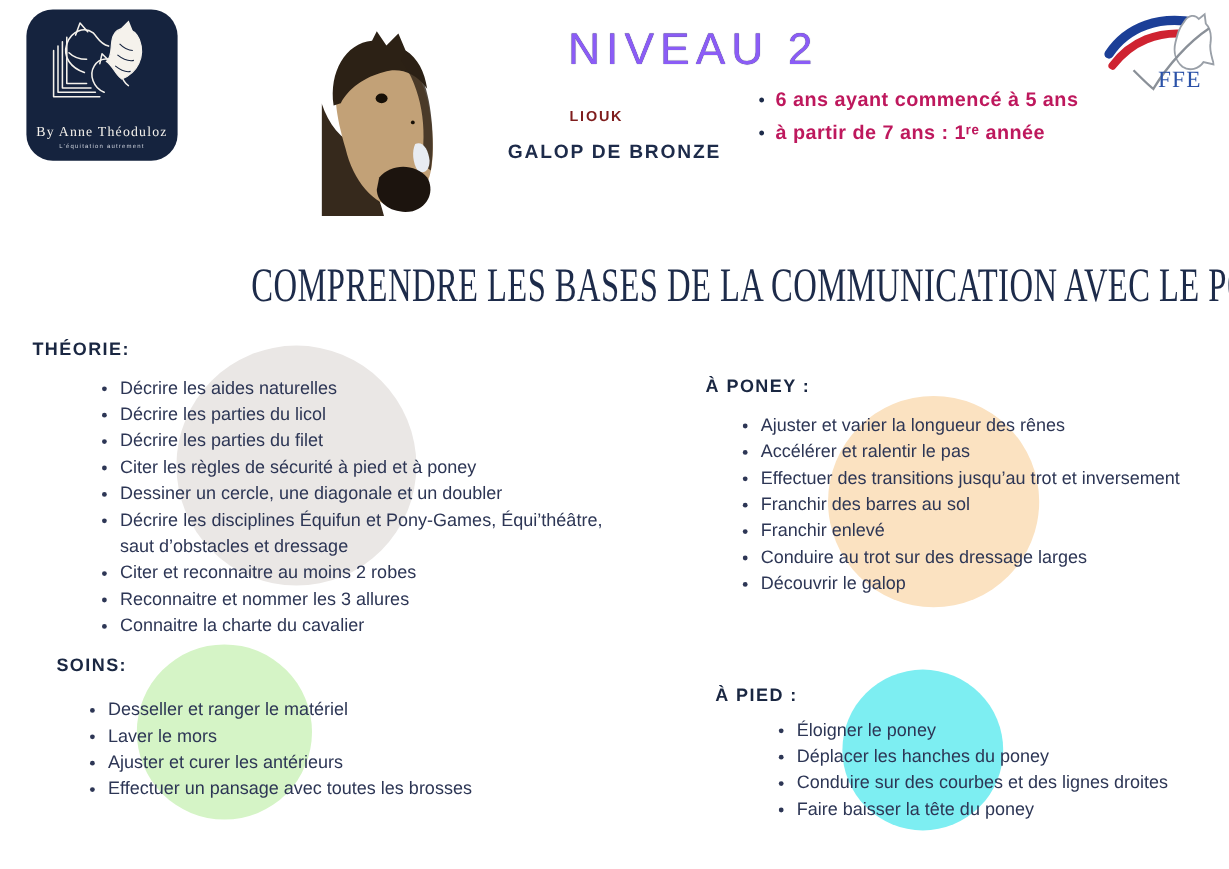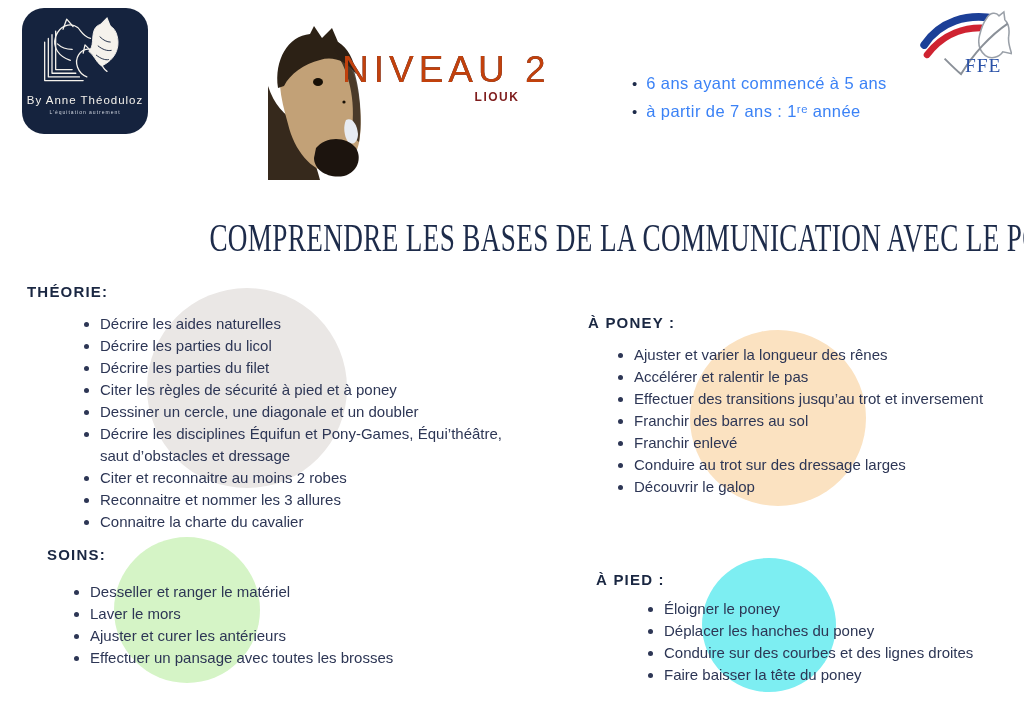--- a/index.html
+++ b/index.html
@@ -10,38 +10,38 @@
   
   .circle{position:absolute;border-radius:50%;z-index:0;}
   .circle-gray {left:147px;top:288px;width:200px;height:200px;background:#eae7e5;}
   .circle-peach{left:690px;top:330px;width:176px;height:176px;background:#fbe2c1;}
   .circle-green{left:114px;top:537px;width:146px;height:146px;background:#d5f4c6;}
   .circle-cyan {left:702px;top:558px;width:134px;height:134px;background:#7deef2;}
   
   .brand{position:absolute;left:22px;top:8px;width:126px;height:126px;background:#15233e;
          border-radius:22px;z-index:2;text-align:center;}
   .brand svg{display:block;margin:8px auto 0;}
-  .brand-name{color:#f5f2ec;font-family:Liberation Sans, sans-serif;
-              font-size:11.5px;letter-spacing:1px;margin-top:2px;}
+  .brand-name{color:#f5f2ec;font-family:Liberation Serif, serif;
+              font-size:11.5px;letter-spacing:1px;margin-top:12px;}
   .brand-tagline{color:#cfd4de;font-size:5px;letter-spacing:1px;margin-top:3px;}
   
   .pony-photo{position:absolute;left:268px;top:24px;width:102px;height:156px;z-index:2;}
   
-  .lvl-title{position:absolute;left:342px;top:20px;width:340px;text-align:left;
-             font-size:37px;letter-spacing:5px;color:#c2410c;z-index:2;
-             text-shadow:0 0 .6px #1d2b4a;margin-top:29px;}
+  .lvl-title{position:absolute;left:342px;top:20px;width:340px;text-align:right;
+             font-size:37px;letter-spacing:5px;color:#8b5cf6;z-index:2;
+             text-shadow:0 0 .6px #1d2b4a;}
   .lvl-sub1{position:absolute;left:327px;top:90px;width:340px;text-align:center;
             font-size:12px;font-weight:bold;letter-spacing:1.5px;color:#7f1d1d;z-index:2;}
   .lvl-sub2{position:absolute;left:342px;top:119px;width:340px;text-align:center;
             font-size:16px;font-weight:bold;letter-spacing:1.5px;color:#1d2b4a;z-index:2;}
   
   .age-bullets{position:absolute;left:632px;top:74px;z-index:2;}
   .age-row{display:flex;align-items:baseline;margin-bottom:9px;}
   .age-dot{font-size:15px;margin-right:9px;color:#1d2b4a;}
-  .age-text{font-size:16.5px;font-weight:normal;color:#3b82f6;letter-spacing:.4px;}
+  .age-text{font-size:16.5px;font-weight:bold;color:#be185d;letter-spacing:.4px;}
   
   .ffe{position:absolute;left:918px;top:10px;width:94px;height:68px;z-index:2;}
   
   .main-title-wrap{position:absolute;left:0;top:214px;width:1024px;text-align:center;z-index:2;}
   .main-title{display:inline-block;white-space:nowrap;
               font-family:"Liberation Serif","DejaVu Serif",serif;
               font-size:40px;letter-spacing:.5px;color:#1d2b4a;
               transform:scaleX(.68);transform-origin:center;}
   
   .sec-heading{position:absolute;font-size:15px;font-weight:bold;letter-spacing:1.2px;
@@ -105,20 +105,21 @@
     <path d="M10,64 C6,36 20,12 42,10 L46,2 L54,14 L64,4 L70,18 C80,24 86,36 88,50 C78,36 64,32 52,36 C36,40 22,50 16,62 Z" fill="#2c2115"></path>
     <path d="M70,18 C82,30 90,52 92,80 C93,96 93,106 91,118 L83,112 C88,84 84,50 66,26 Z" fill="#2c2115" opacity=".8"></path>
     <path d="M78,96 C84,93 89,100 90,110 C90,118 85,122 80,118 C76,112 75,102 78,96 Z" fill="#e8ecf2"></path>
     <path d="M48,124 C58,112 78,112 88,124 C94,134 90,148 76,152 C60,155 46,146 46,134 Z" fill="#1c140e"></path>
     <ellipse cx="50" cy="58" rx="5" ry="4" fill="#171007"></ellipse>
     <circle cx="76" cy="78" r="1.6" fill="#171007"></circle>
   </svg>
 
   <div class="lvl-title">NIVEAU 2</div>
   <div class="lvl-sub1">LIOUK</div>
+  <div class="lvl-sub2">GALOP DE BRONZE</div>
 
   <div class="age-bullets">
     <div class="age-row">
       <span class="age-dot">•</span>
       <span class="age-text">6 ans ayant commencé à 5 ans</span>
     </div>
     <div class="age-row">
       <span class="age-dot">•</span>
       <span class="age-text">à partir de 7 ans : 1ʳᵉ année</span>
     </div>

